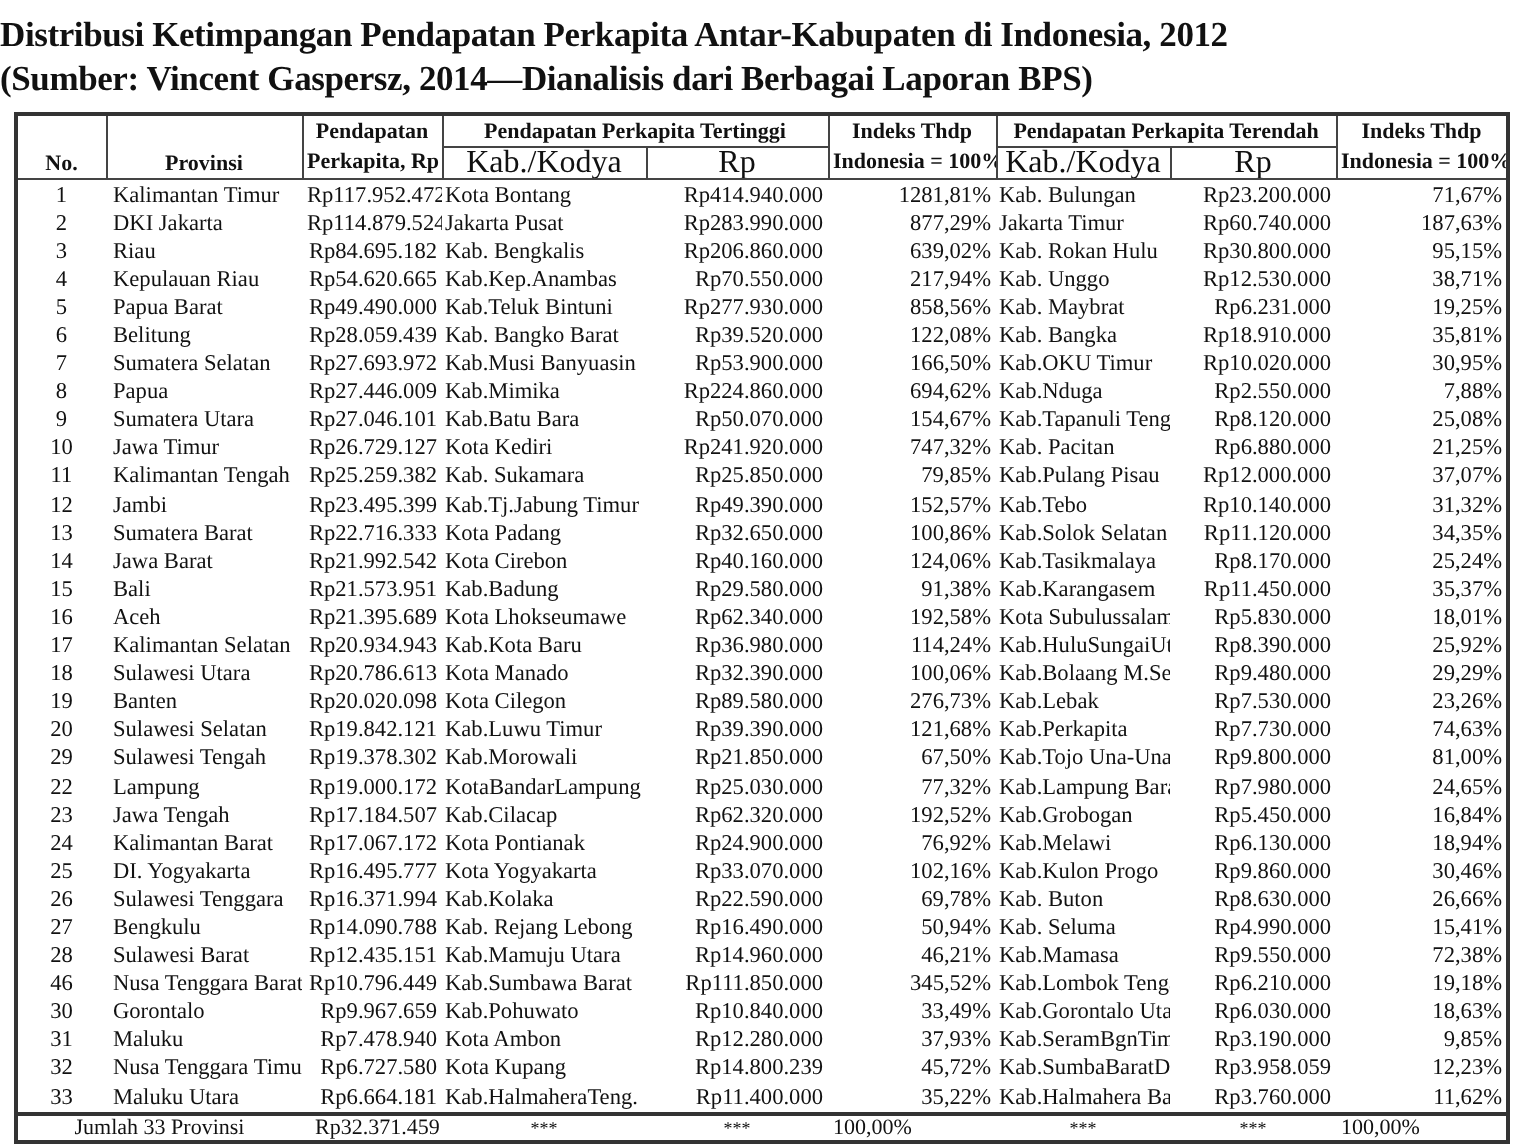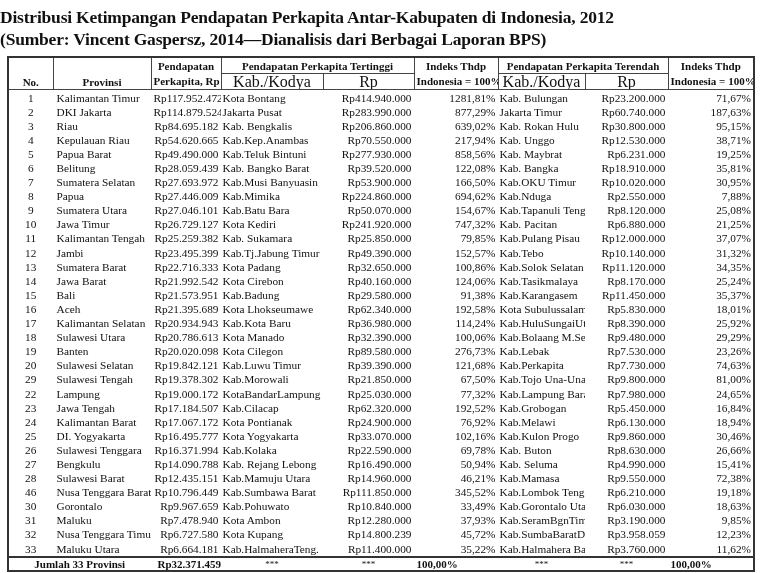--- a/index.html
+++ b/index.html
@@ -12,21 +12,21 @@
   .outer { border:2px solid #333; }
   th { font-weight:bold; font-size:11px; padding:0 2px; height:15px; line-height:14px; border:1px solid #444; text-align:center; white-space:nowrap; overflow:hidden; }
   th.sub { font-weight:normal; font-size:16px; }
   td { padding:0 2px; height:14.1px; line-height:13px; white-space:nowrap; overflow:hidden; border-left:1px solid transparent; }
   td.c-no { text-align:center; }
   td.c-prov { text-align:left; padding-left:3px; }
   td.c-rp { text-align:right; }
   td.c-kab { text-align:left; padding-left:1px; }
   td.c-pct { text-align:right; }
   tbody tr:first-child td { padding-top:1px; }
-  tr.total td { font-weight:bold; border-top:2px solid #333; height:12px; line-height:11px; font-size:11px; }
+  tr.total td { font-weight:normal; border-top:2px solid #333; height:12px; line-height:11px; font-size:11px; }
   tr.total td.ast { font-weight:normal; text-align:center; font-size:9px; }
   tr.total td.tot-label { text-align:center; }
   tr.total td.tot-val { text-align:right; padding-left:6px; }
   tr.total td.tot-pct { }
 </style>
 </head>
 <body>
 
 <div class="title t1">Distribusi Ketimpangan Pendapatan Perkapita Antar-Kabupaten di Indonesia, 2012</div>
 <div class="title t2">(Sumber: Vincent Gaspersz, 2014—Dianalisis dari Berbagai Laporan BPS)</div>

